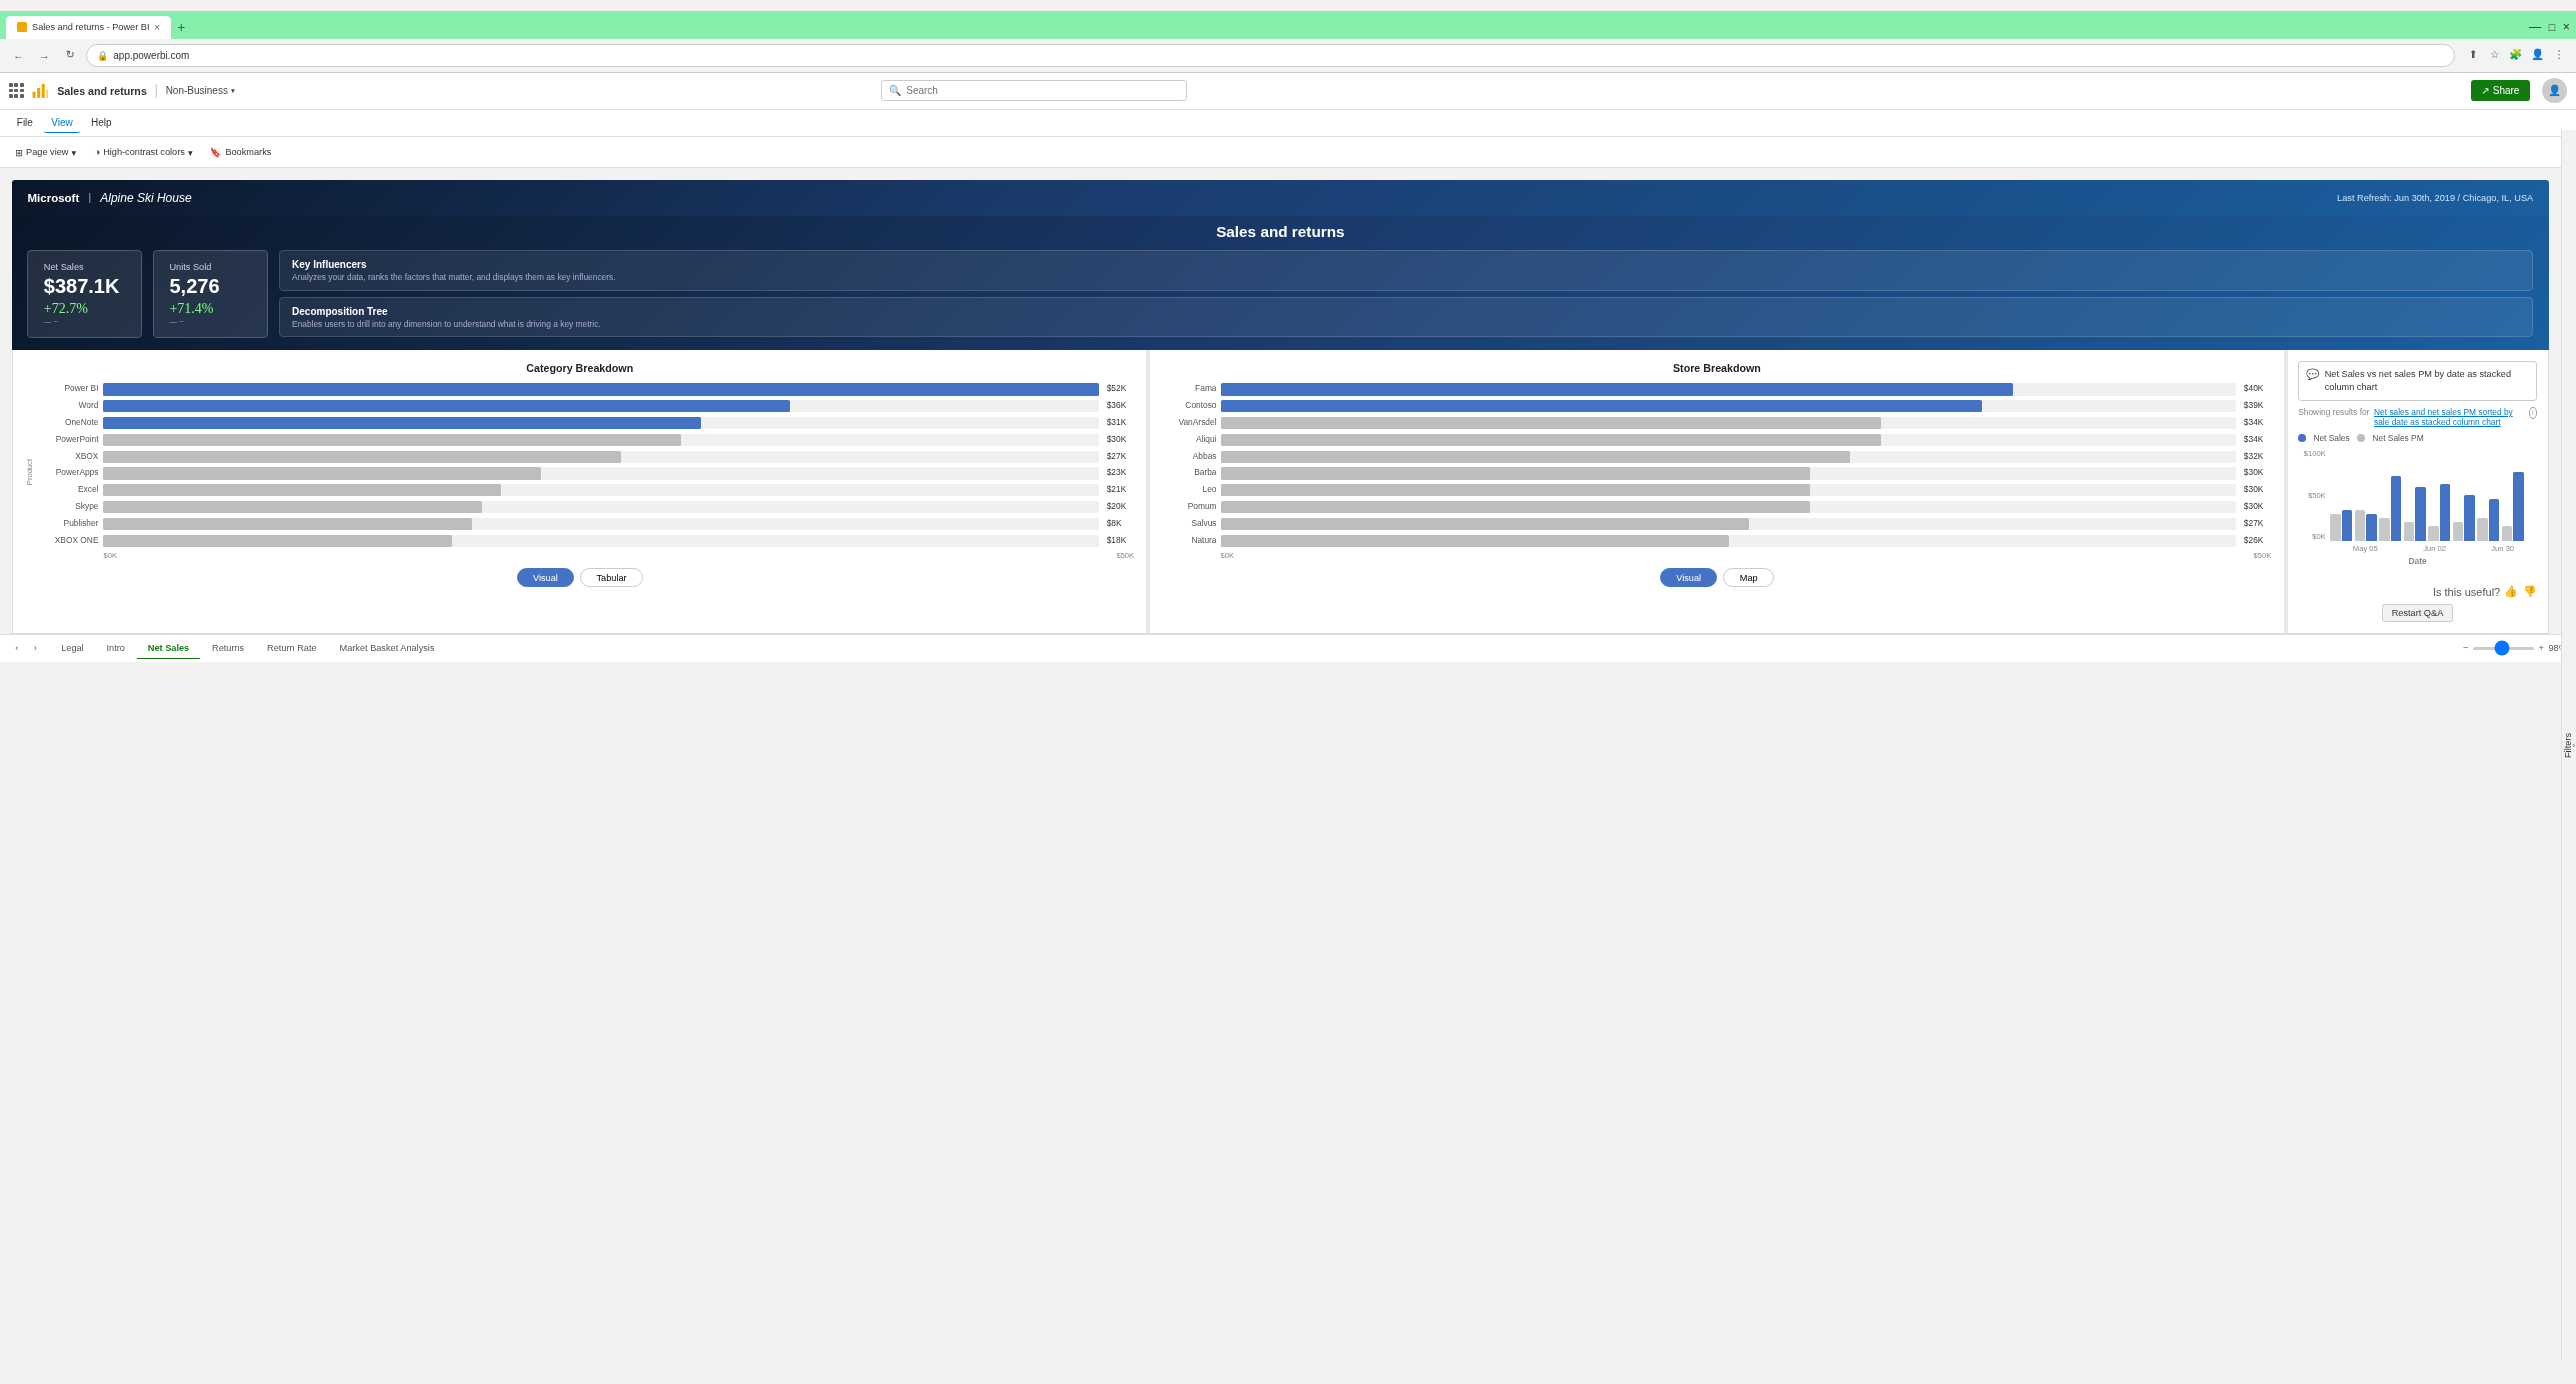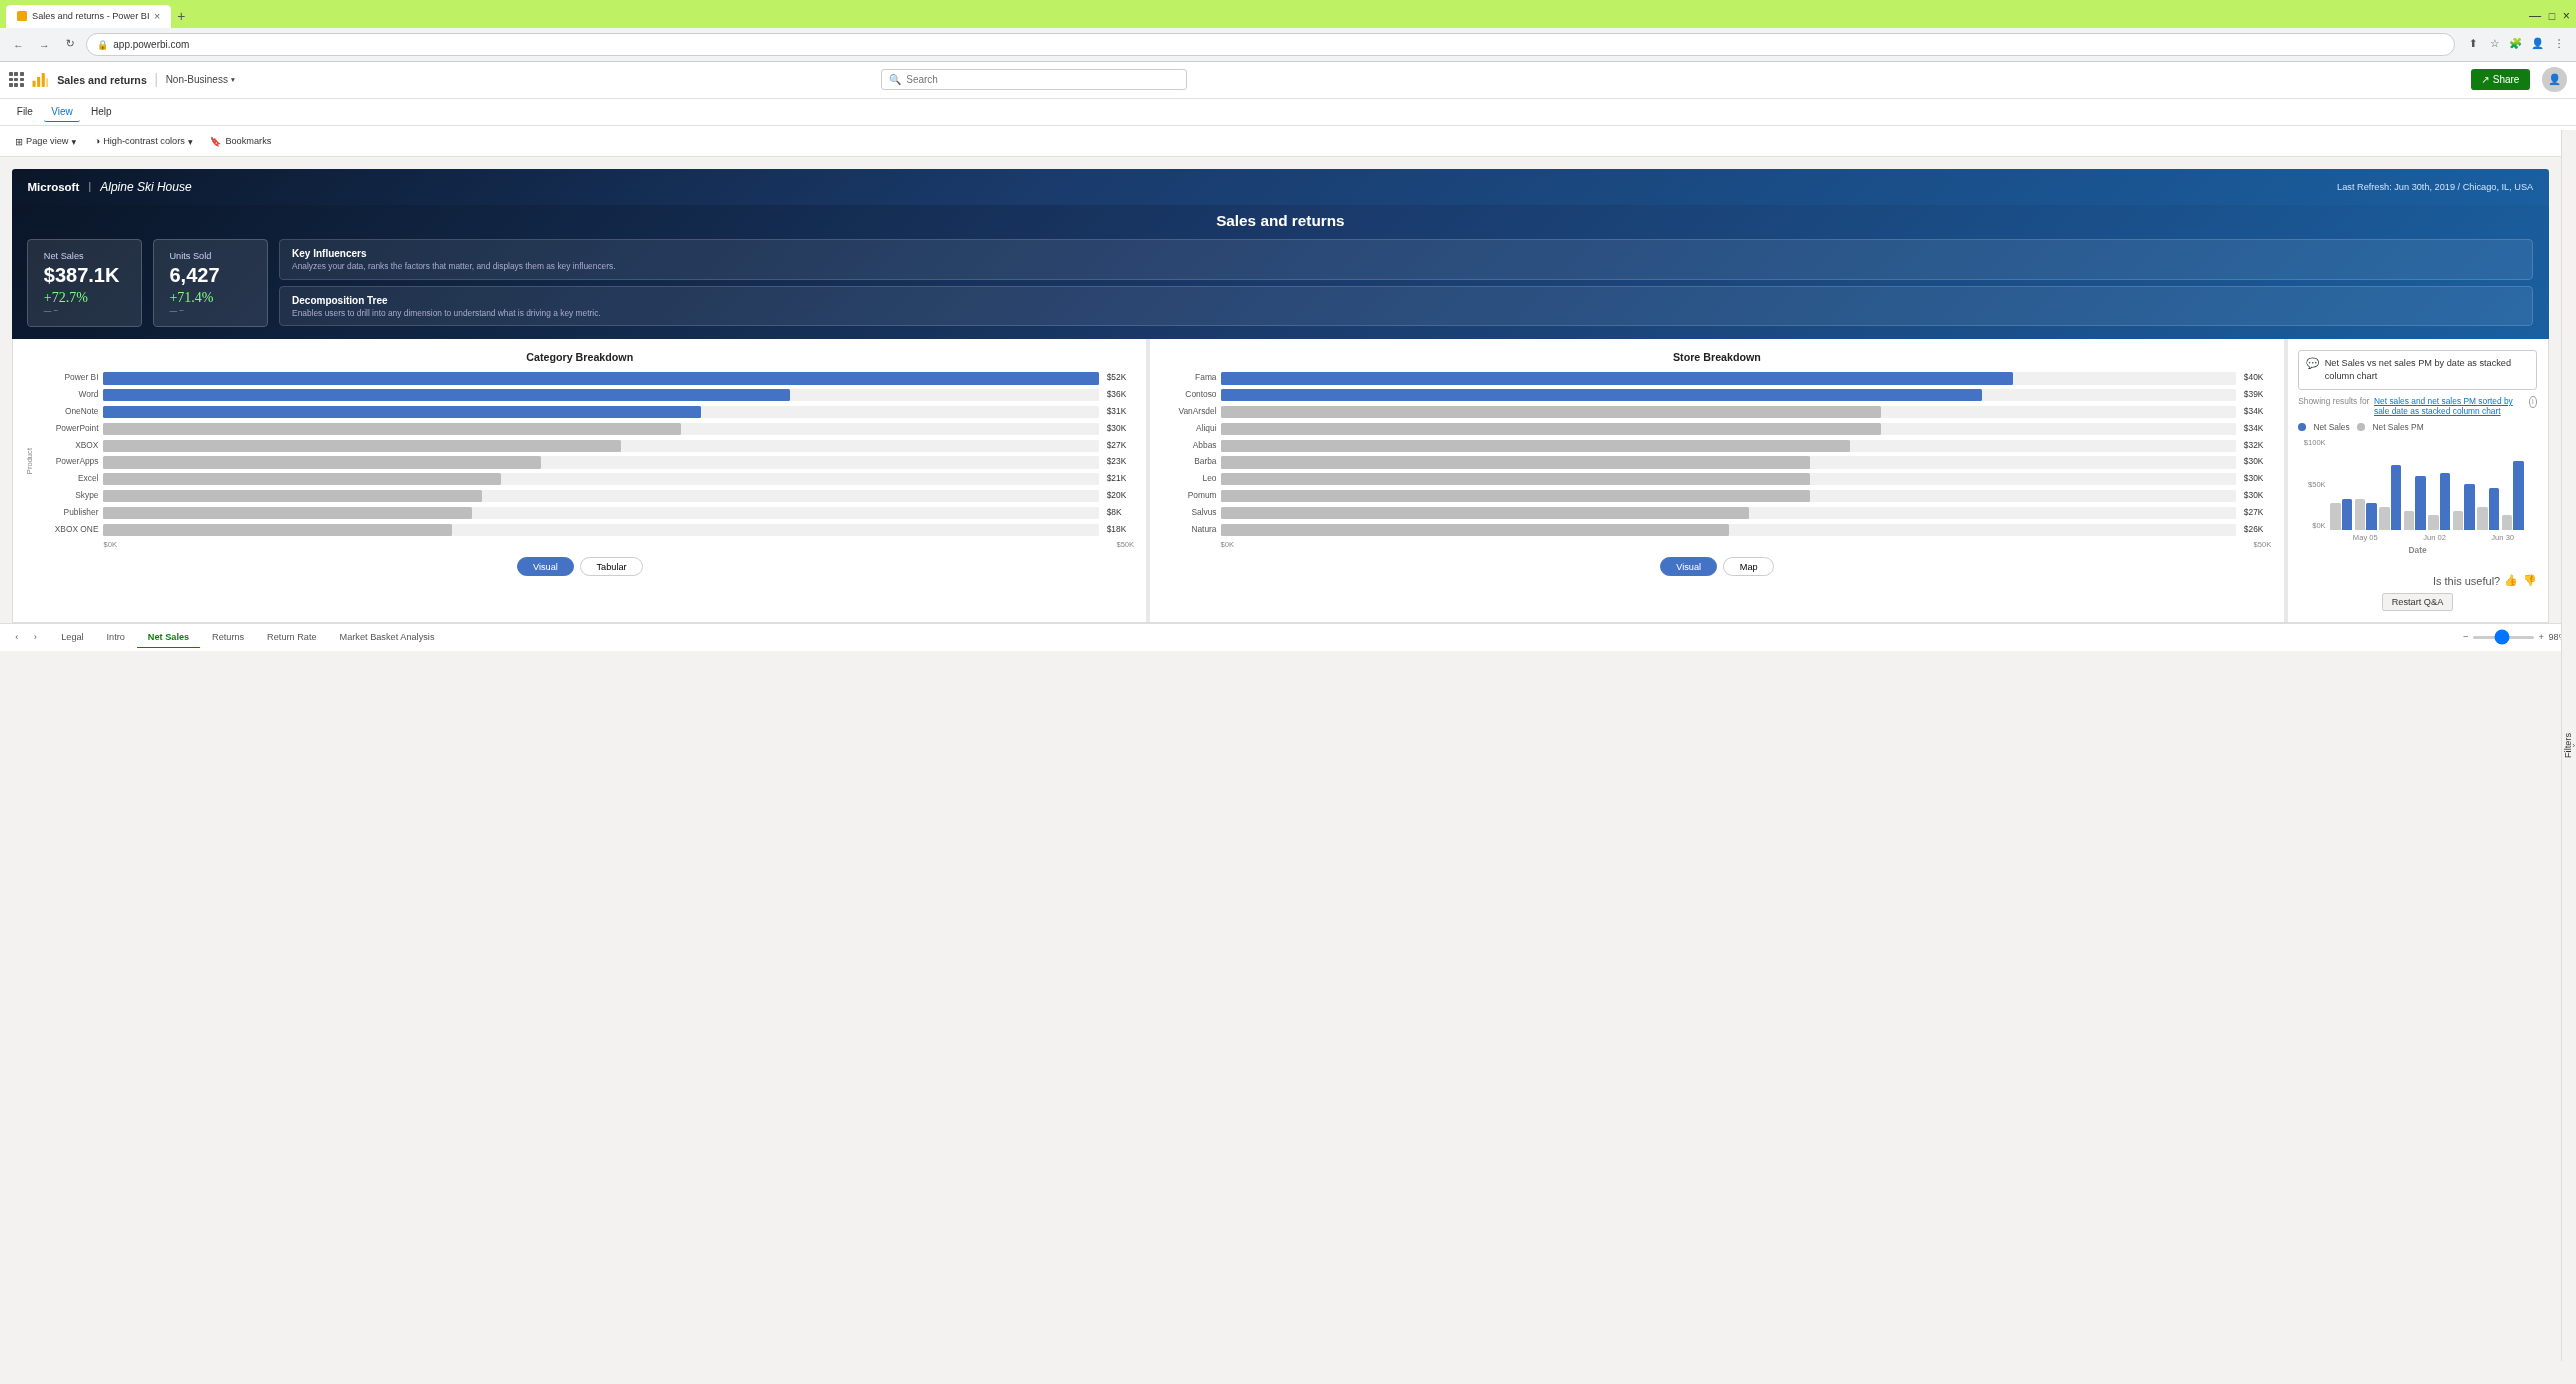--- a/index.html
+++ b/index.html
@@ -1,20 +1,20 @@
 <!DOCTYPE html>
 <html style="font-size:12.2px"><head>
   <meta charset="utf-8">
   <style>
     * { box-sizing: border-box; margin: 0; padding: 0; }
     body { font-family: 'Segoe UI', Arial, sans-serif; background: #f3f2f1; font-size: 10px; overflow-x: hidden; }
 
     
     .browser-chrome { background: #dee1e6; }
-    .tab-bar { display: flex; align-items: center; padding: 4.6px 6.1px 0; background: #bef264; height: 27.5px; }
+    .tab-bar { display: flex; align-items: center; padding: 4.6px 6.1px 0; background: #86efac; height: 27.5px; margin-top: 11px; }
     .tab { display: flex; align-items: center; background: #fff; border-radius: 4.6px 4.6px 0 0; padding: 4.6px 10.7px; font-size: 9.2px; color: #333; gap: 4.6px; min-width: 153px; height: 23px; }
     .tab-favicon { width: 10.7px; height: 10.7px; background: #f0a500; border-radius: 1.5px; display: inline-block; }
     .tab-title { flex: 1; font-size: 9.2px; }
     .tab-close { color: #666; cursor: pointer; font-size: 10.7px; }
     .tab-new { background: transparent; border: none; font-size: 13.8px; color: #555; cursor: pointer; padding: 0 6.1px; }
 
     .address-bar-row { display: flex; align-items: center; padding: 3.1px 7.6px; background: #f1f3f4; border-bottom: 0.8px solid #ccc; height: 34px; gap: 4.6px; }
     .nav-btn { width: 21.4px; height: 21.4px; border-radius: 50%; display: flex; align-items: center; justify-content: center; cursor: pointer; color: #555; font-size: 10.7px; }
     .address-box { flex: 1; display: flex; align-items: center; background: #fff; border: 0.8px solid #ccc; border-radius: 15.3px; padding: 3.1px 10.7px; height: 23px; font-size: 9.2px; color: #555; gap: 4.6px; }
     .address-lock { font-size: 9.2px; }
@@ -231,21 +231,21 @@
 
         <div class="kpi-card" style="min-width:115px;">
           <div class="kpi-label">Net Sales</div>
           <div class="kpi-value">$387.1K</div>
           <div class="kpi-change">+72.7%</div>
           <div style="font-size:7.6px;color:#88aacc;">— ~</div>
         </div>
 
         <div class="kpi-card" style="min-width:115px;">
           <div class="kpi-label">Units Sold</div>
-          <div class="kpi-value">6,427</div>
+          <div class="kpi-value">5,276</div>
           <div class="kpi-change">+71.4%</div>
           <div style="font-size:7.6px;color:#88aacc;">— ~</div>
         </div>
 
         <div class="kpi-ai-cards">
           <div class="ai-card">
             <div class="ai-card-title">Key Influencers</div>
             <div class="ai-card-desc">Analyzes your data, ranks the factors that matter, and displays them as key influencers.</div>
           </div>
           <div class="ai-card">

